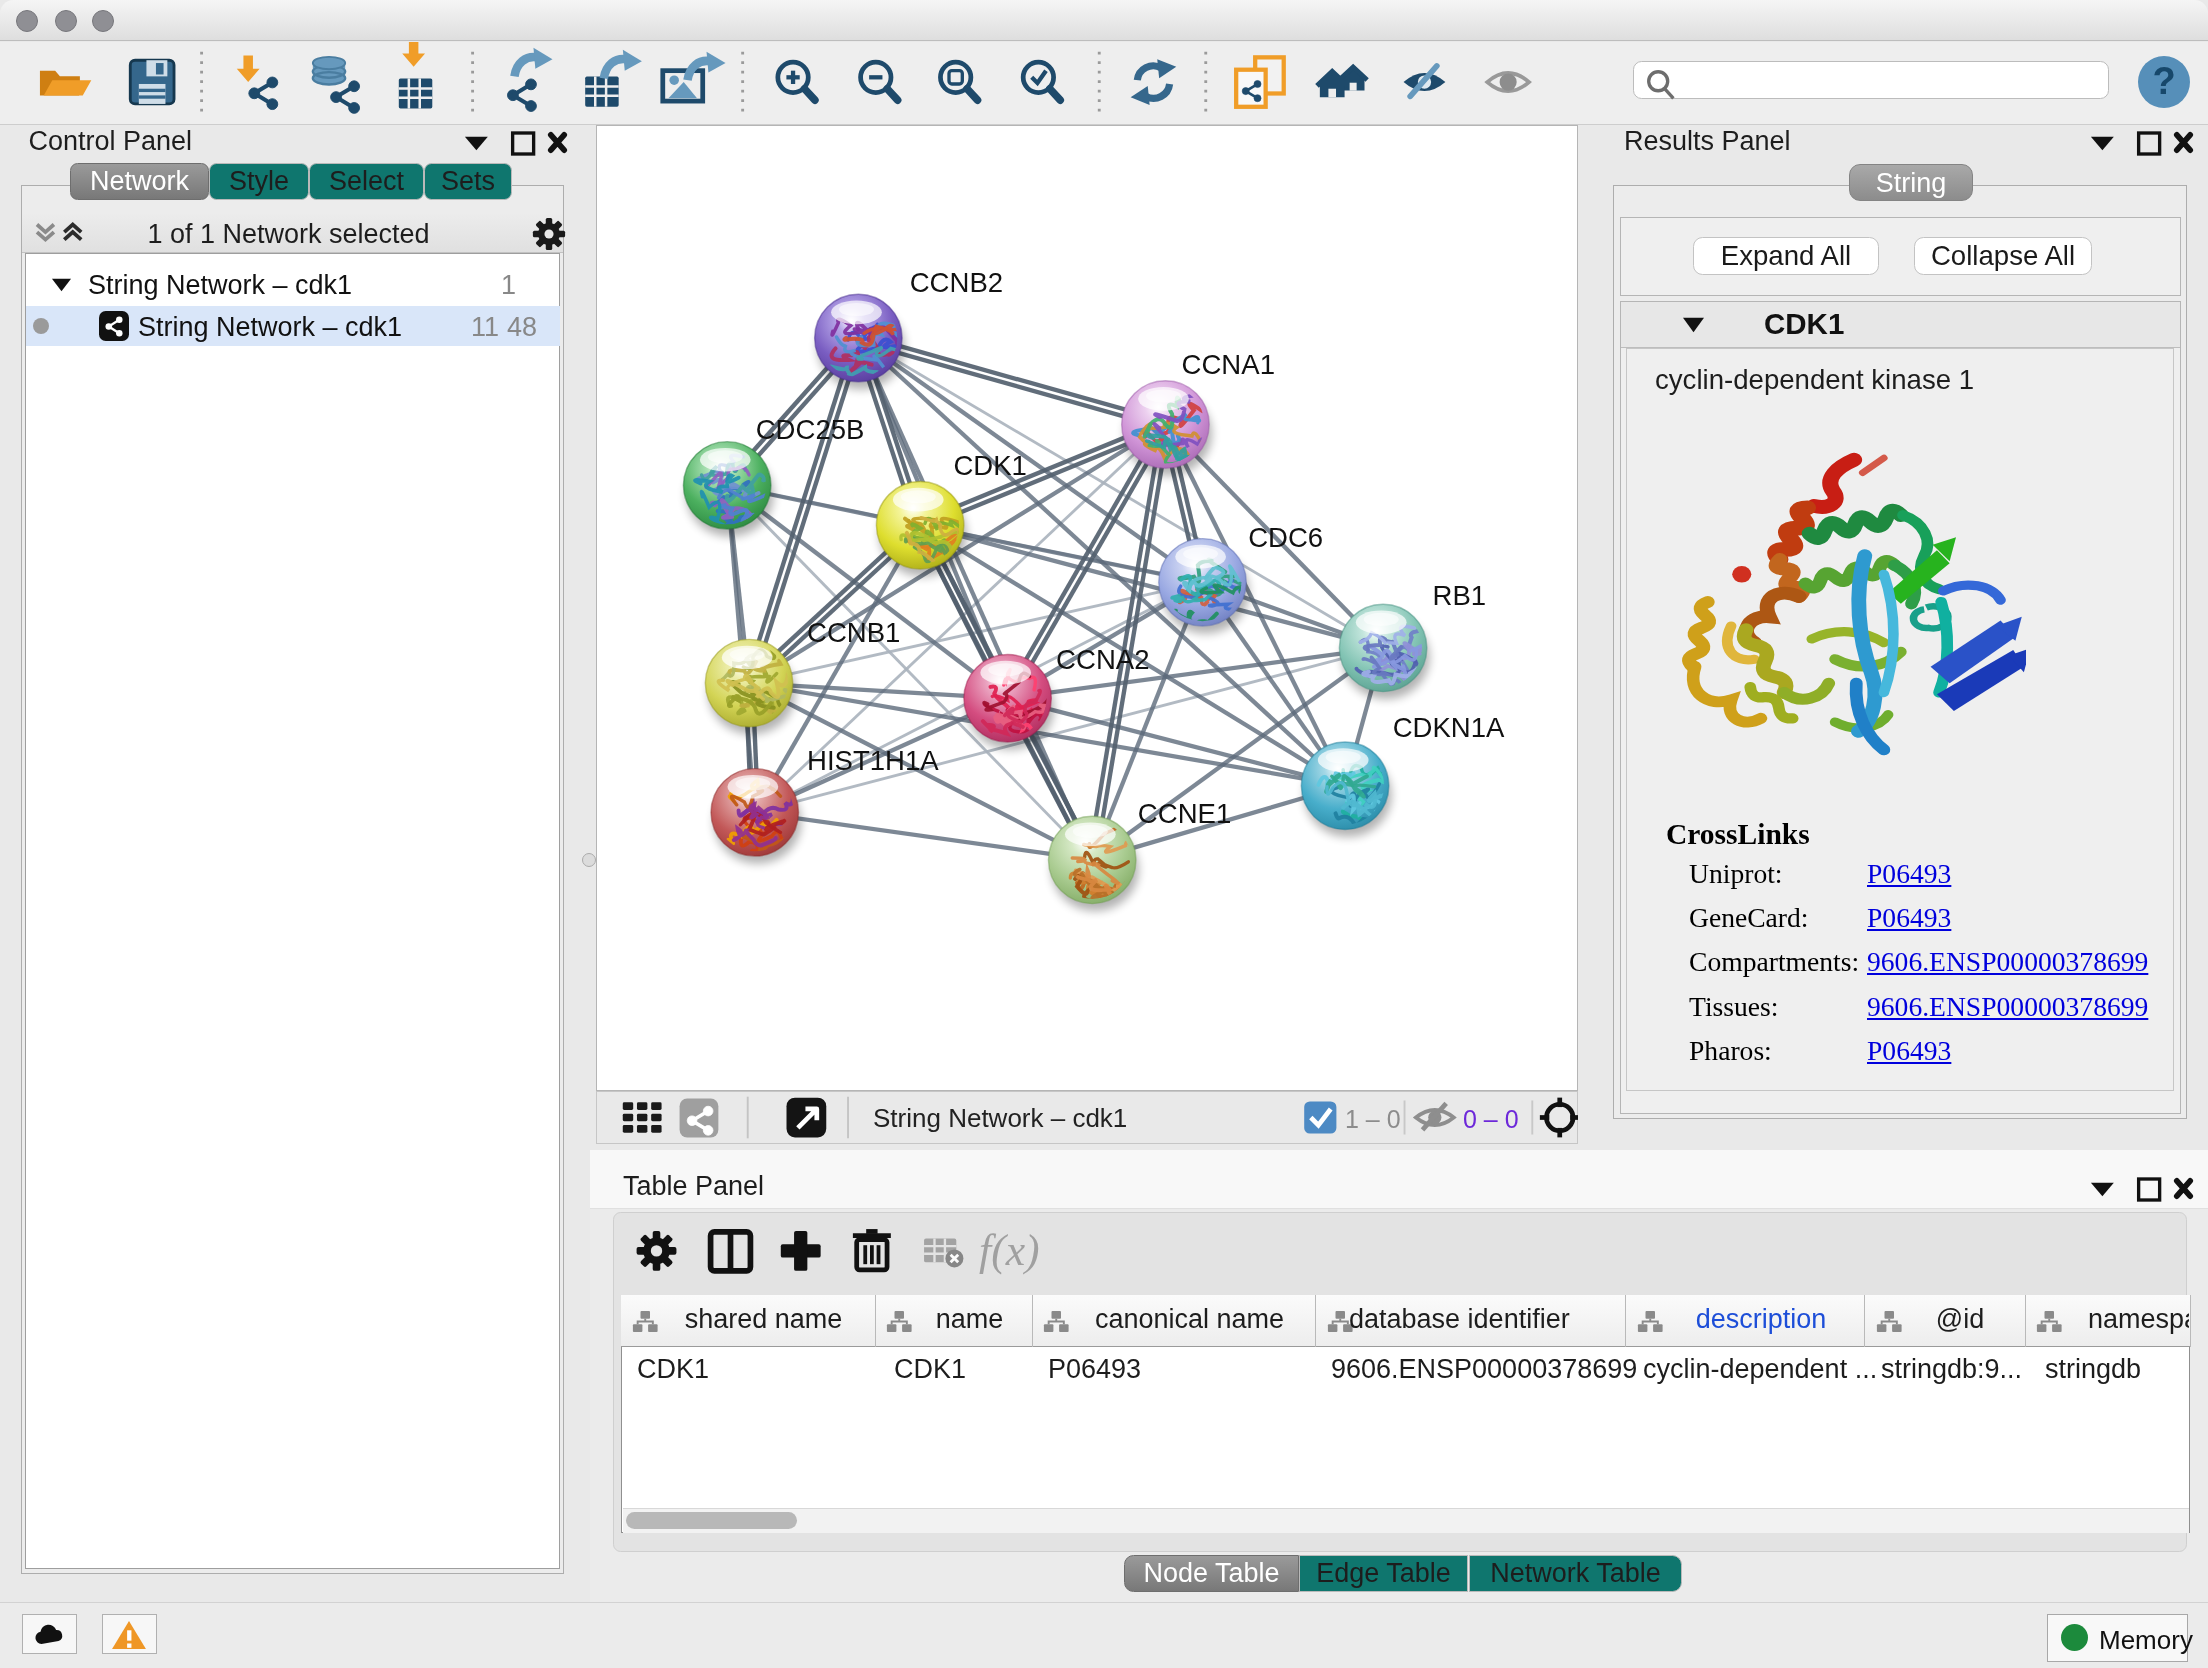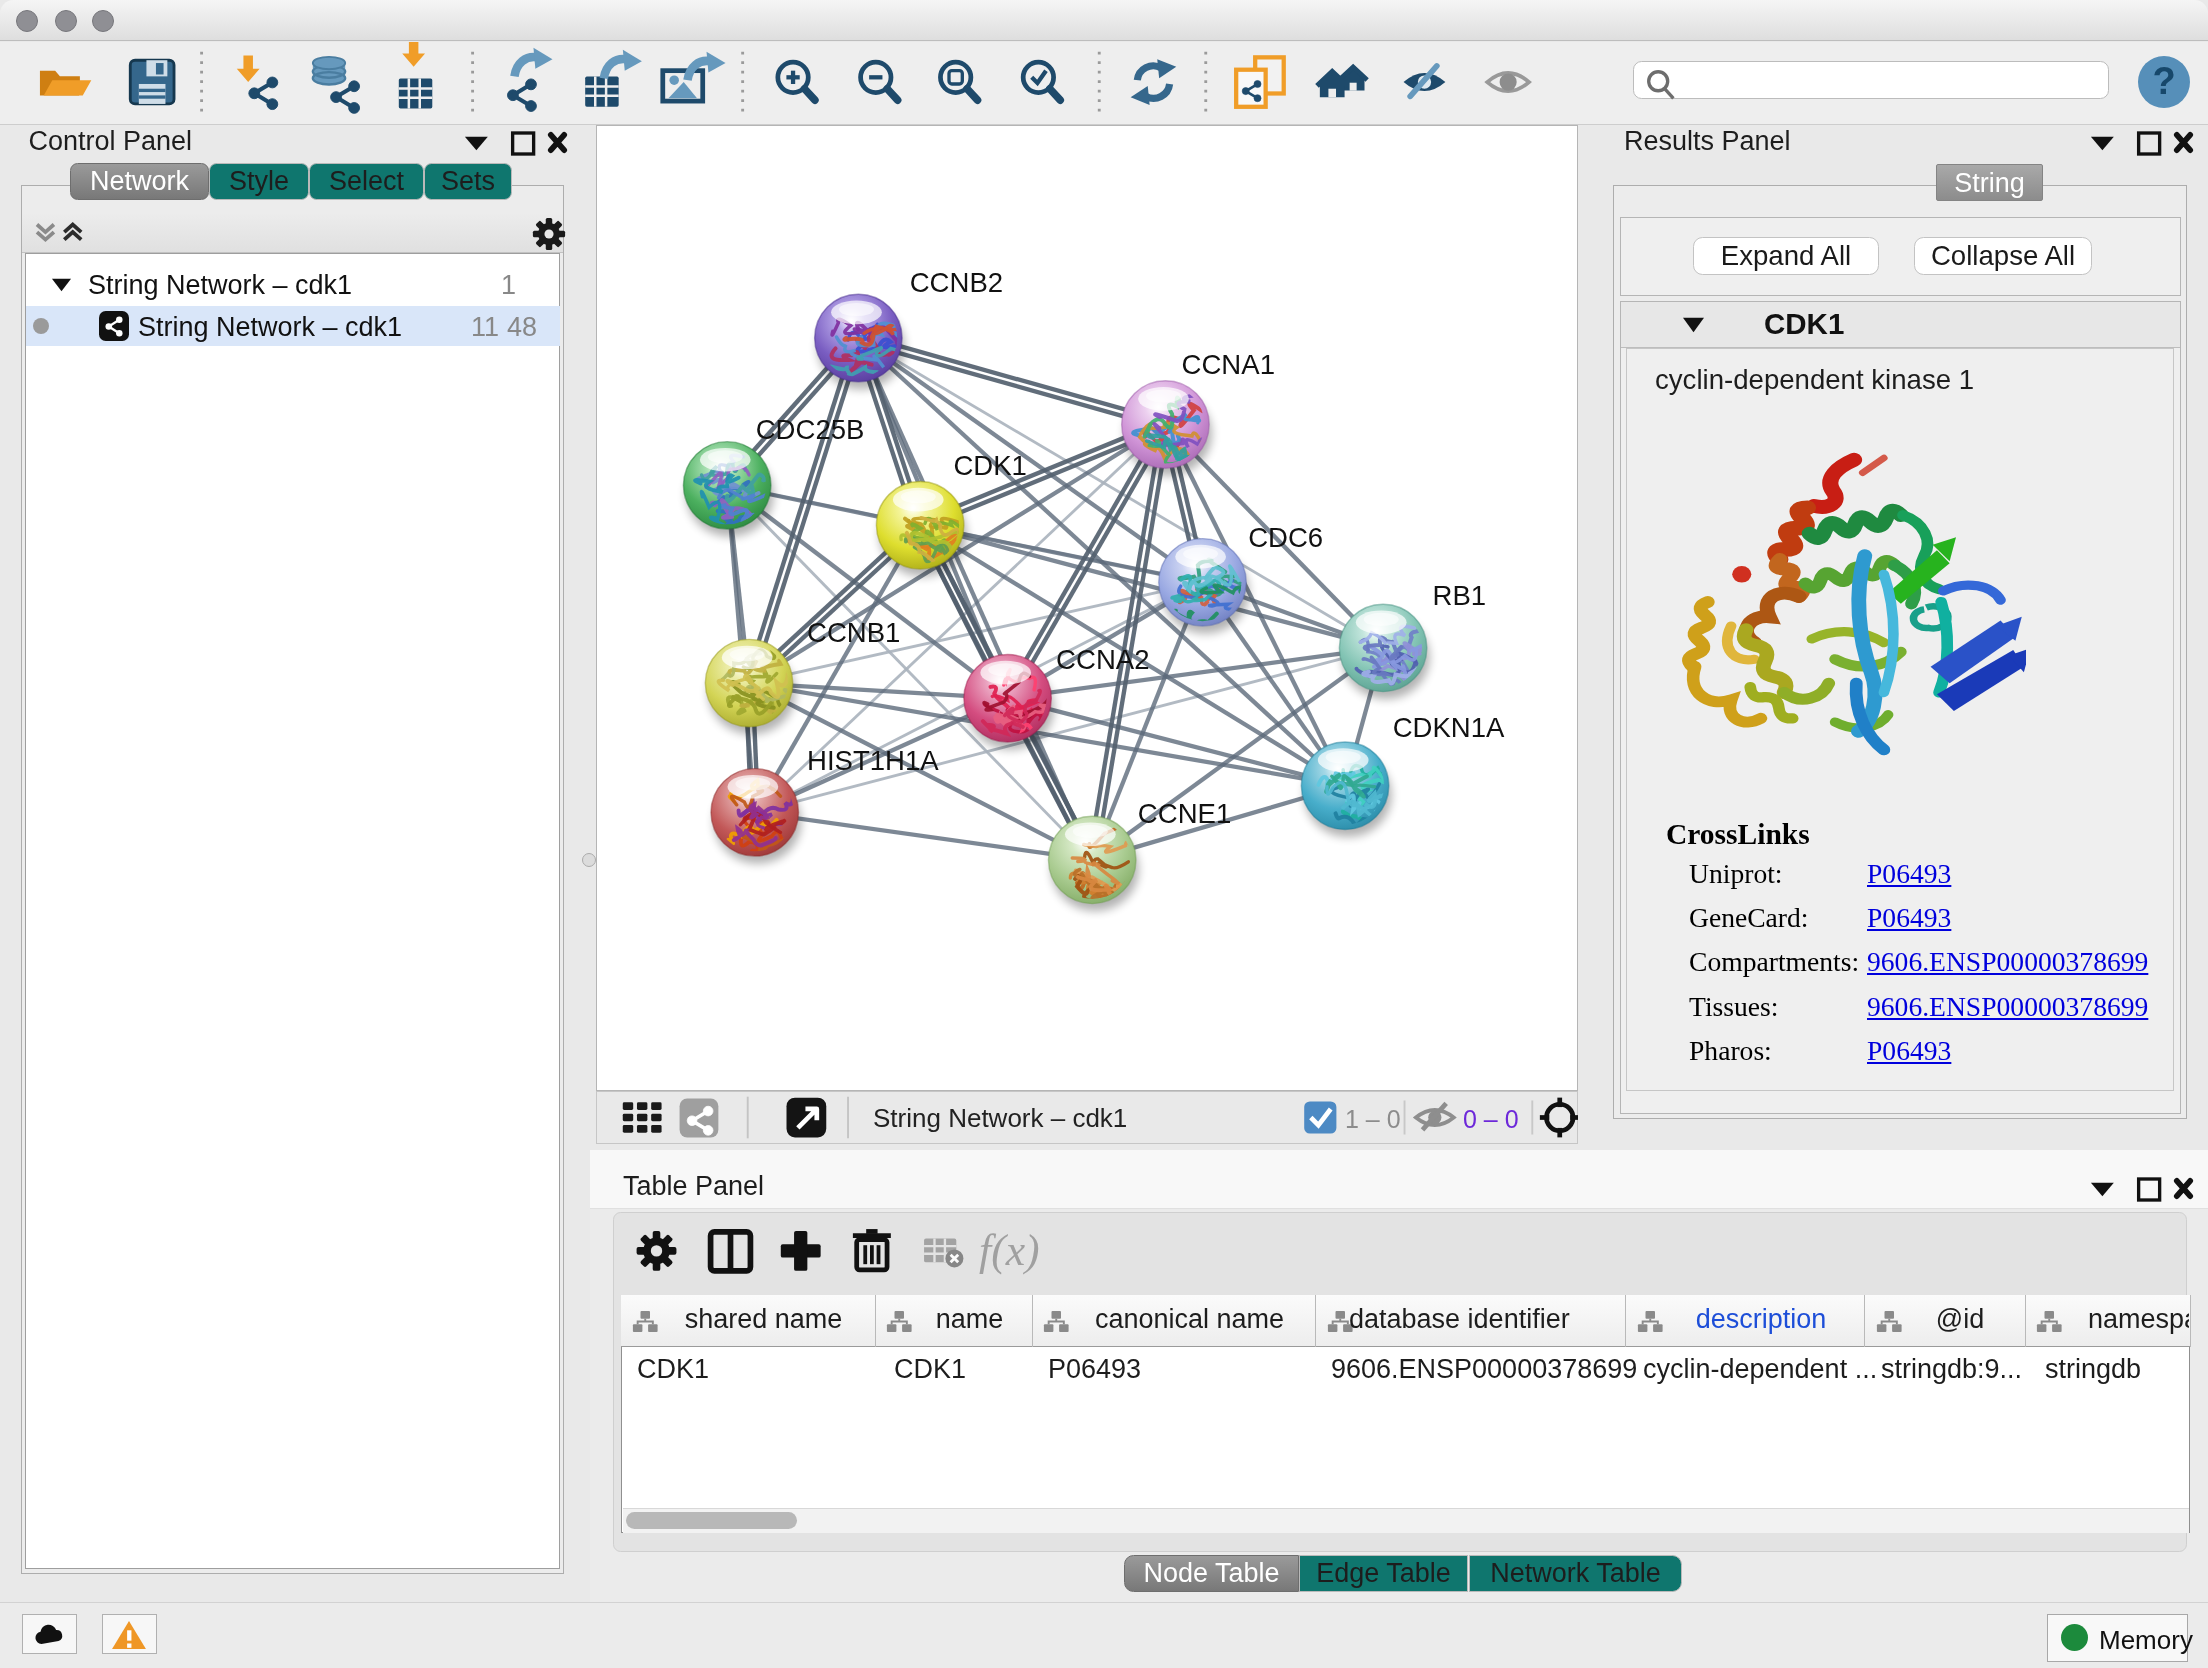--- a/index.html
+++ b/index.html
@@ -225,20 +225,21 @@
   <div class="abs panelbox" style="left:21px;top:185px;width:543px;height:1389px;"></div>
   <div class="tab tabsel" style="left:70px;top:163px;width:139px;">Network</div>
   <div class="tab" style="left:209px;top:163px;width:100px;">Style</div>
   <div class="tab" style="left:309px;top:163px;width:115px;">Select</div>
   <div class="tab" style="left:424px;top:163px;width:88px;">Sets</div>
   <div class="abs" style="left:22px;top:213px;width:541px;height:40px;background:linear-gradient(#ececec,#e0e0e0);border-bottom:1px solid #c2c2c2;"></div>
   <svg class="abs" style="left:34px;top:217px;" width="53" height="32" viewBox="0 0 56 34">
     <path d="M3 8 L12 16 L21 8 M3 16 L12 24 L21 16" fill="none" stroke="#8a8a8a" stroke-width="4"></path>
     <path d="M32 24 L41 16 L50 24 M32 16 L41 8 L50 16" fill="none" stroke="#2c2c2c" stroke-width="4"></path>
   </svg>
+  <div class="abs" style="left:22px;top:219px;width:533px;text-align:center;font-size:27px;color:#1d1d1d;">1 of 1 Network selected</div>
   <svg class="abs" style="left:531px;top:216px;" width="36" height="36" viewBox="0 0 38 38">
       <g transform="translate(19,19)" fill="#1a1a1a">
         <rect x="-3.4" y="-17" width="6.8" height="8" rx="1.6" transform="rotate(0)"></rect>
         <rect x="-3.4" y="-17" width="6.8" height="8" rx="1.6" transform="rotate(45)"></rect>
         <rect x="-3.4" y="-17" width="6.8" height="8" rx="1.6" transform="rotate(90)"></rect>
         <rect x="-3.4" y="-17" width="6.8" height="8" rx="1.6" transform="rotate(135)"></rect>
         <rect x="-3.4" y="-17" width="6.8" height="8" rx="1.6" transform="rotate(180)"></rect>
         <rect x="-3.4" y="-17" width="6.8" height="8" rx="1.6" transform="rotate(225)"></rect>
         <rect x="-3.4" y="-17" width="6.8" height="8" rx="1.6" transform="rotate(270)"></rect>
         <rect x="-3.4" y="-17" width="6.8" height="8" rx="1.6" transform="rotate(315)"></rect>
@@ -699,21 +700,21 @@
   <div class="abs" style="left:1463px;top:1105px;font-size:25px;color:#6d28d9;">0 – 0</div>
 
   <div id="rpanel" class="abs"></div>
   <div class="abs ptitle" style="left:1624px;top:126px;">Results Panel</div>
   <svg class="abs" style="left:2089px;top:131px;" width="105" height="25" viewBox="0 0 110 26">
     <path d="M2 6 L26 6 L14 20 Z" fill="#111"></path>
     <rect x="52" y="2" width="22" height="22" fill="none" stroke="#111" stroke-width="3.5"></rect>
     <path d="M92 4 L106 20 M106 4 L92 20" stroke="#111" stroke-width="6" stroke-linecap="round"></path>
   </svg>
   <div class="abs panelbox" style="left:1613px;top:185px;width:574px;height:934px;"></div>
-  <div class="abs" style="left:1936px;top:164px;width:107px;height:37px;background:linear-gradient(#a9a9a9,#8c8c8c);border:1px solid #848484;border-radius:2px;text-align:center;line-height:36px;font-size:27px;color:#fff;">String</div>
+  <div class="abs" style="left:1849px;top:164px;width:124px;height:37px;background:linear-gradient(#a9a9a9,#8c8c8c);border:1px solid #848484;border-radius:11px;text-align:center;line-height:36px;font-size:27px;color:#fff;">String</div>
   <div class="abs" style="left:1620px;top:217px;width:561px;height:79px;background:#efefef;border:1px solid #b5b5b5;"></div>
   <div class="abs btn" style="left:1693px;top:237px;width:186px;height:38px;line-height:35px;">Expand All</div>
   <div class="abs btn" style="left:1914px;top:237px;width:178px;height:38px;line-height:35px;">Collapse All</div>
   <div class="abs" style="left:1620px;top:301px;width:561px;height:813px;background:#efefef;border:1px solid #b5b5b5;"></div>
   <div class="abs" style="left:1621px;top:302px;width:559px;height:46px;background:#e7e7e7;border-bottom:1px solid #bdbdbd;"></div>
   <svg class="abs" style="left:1680px;top:314px;" width="27" height="21" viewBox="0 0 28 22">
       <path d="M3 4 L25 4 L14 19 Z" fill="#111"></path>
     </svg>
   <div class="abs" style="left:1764px;top:307px;font-size:29.5px;font-weight:bold;color:#111;">CDK1</div>
   <div class="abs" style="left:1626px;top:348px;width:548px;height:743px;background:#efefef;border:1px solid #c6c6c6;"></div>

